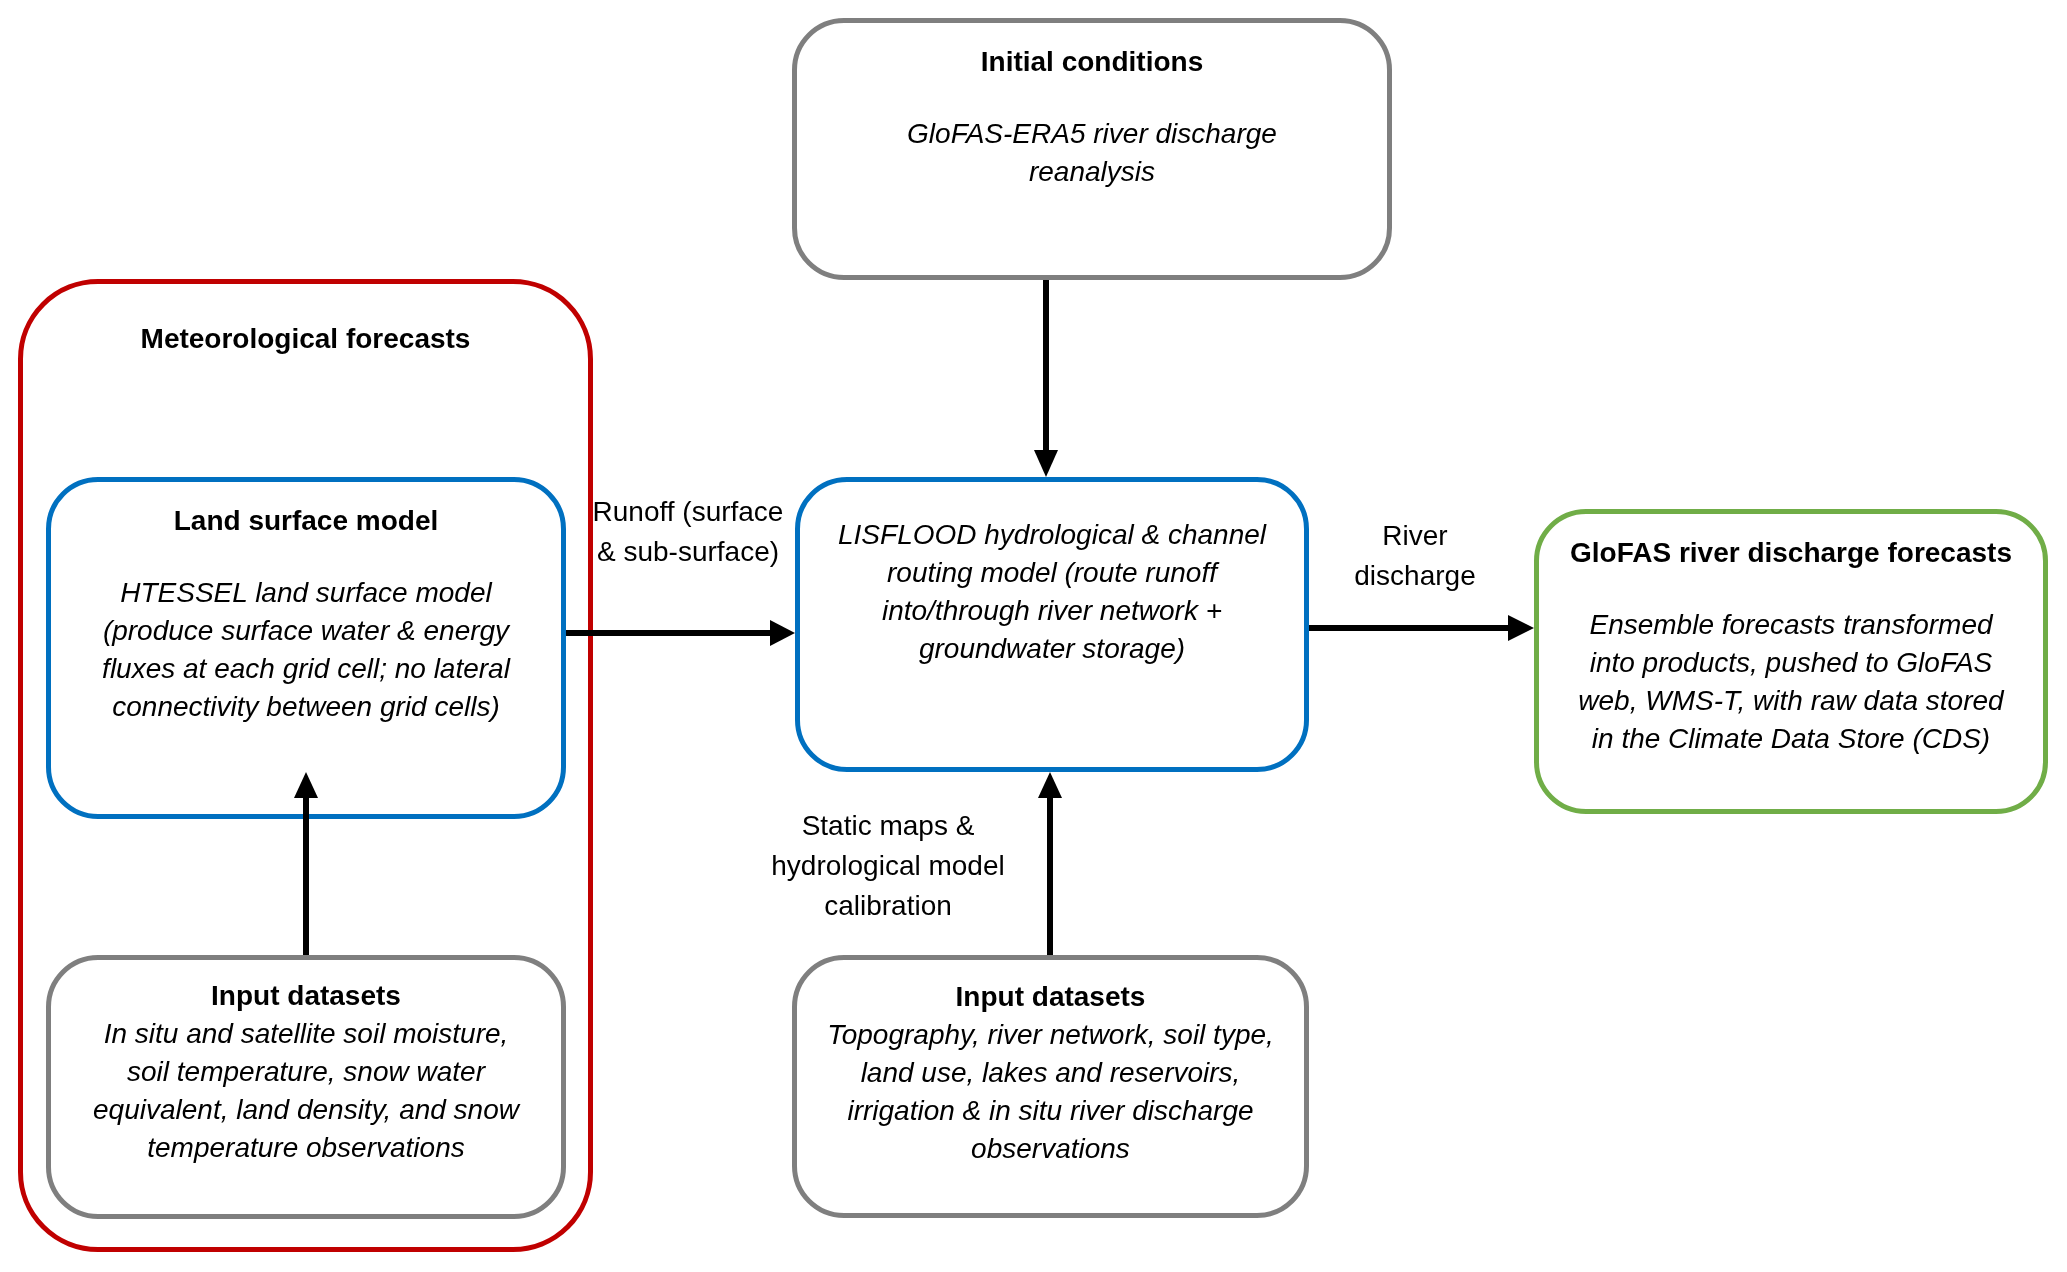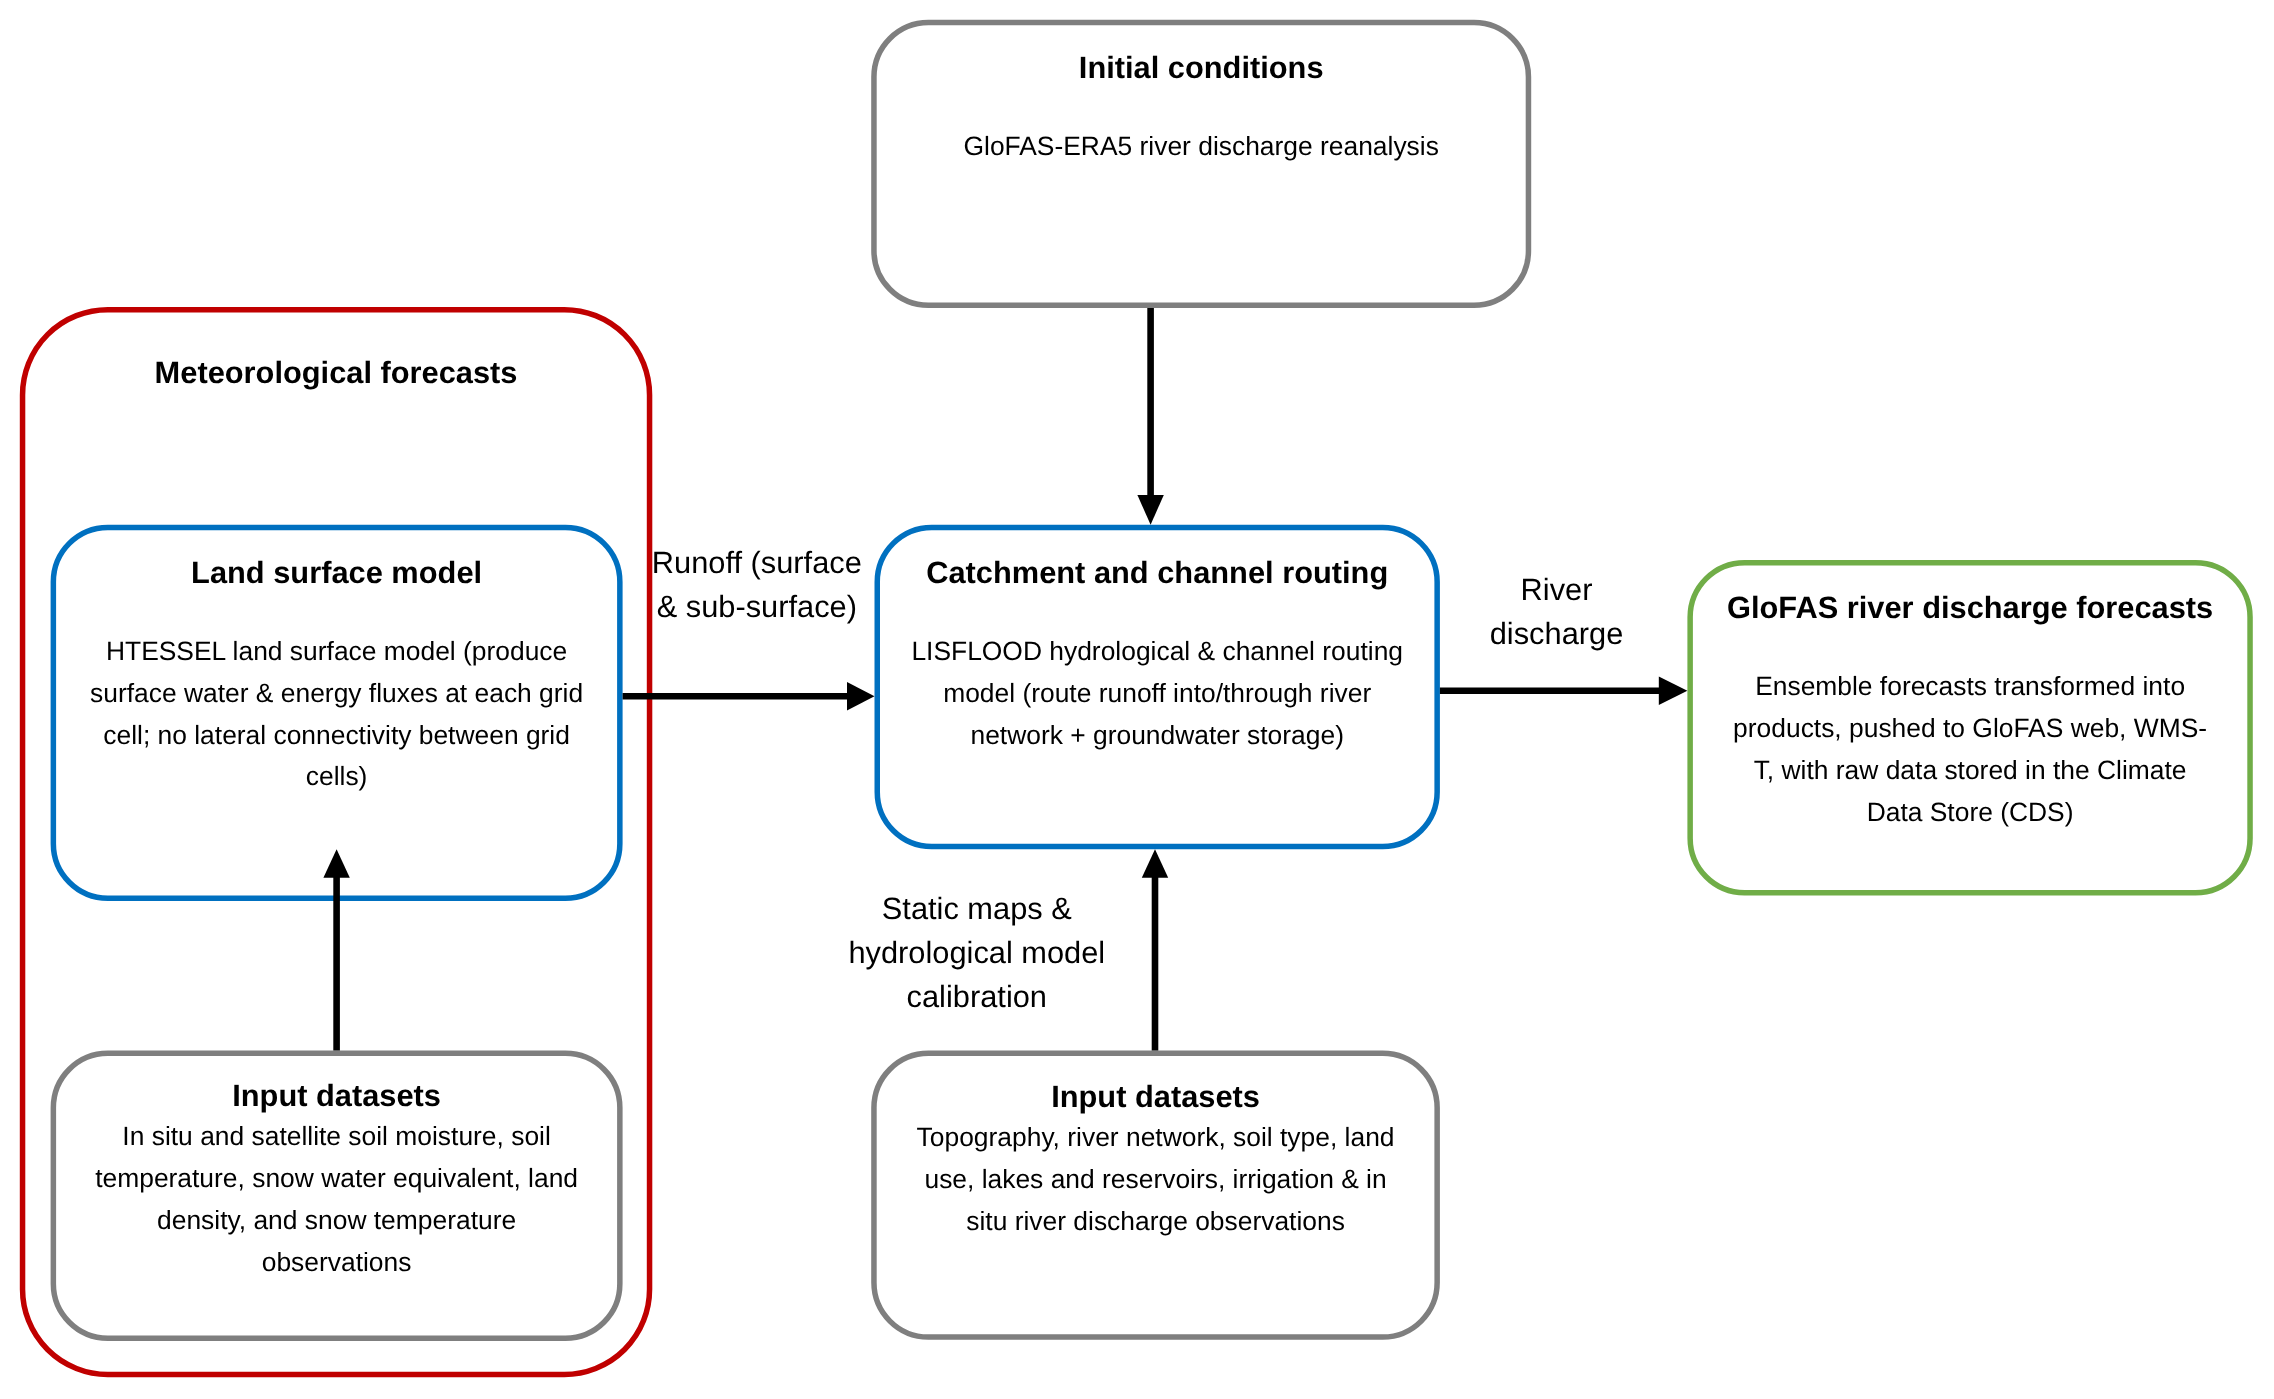--- a/index.html
+++ b/index.html
@@ -5,21 +5,21 @@
   html, body { margin:0; padding:0; background:#ffffff; }
   body { width:2067px; height:1272px; position:relative; overflow:hidden;
          font-family: "Liberation Sans", "DejaVu Sans", sans-serif; color:#000; }
   .box { position:absolute; box-sizing:border-box; background:#fff; border-radius:52px;
          text-align:center; }
   .gray { border:5px solid #7f7f7f; }
   .blue { border:5px solid #0070c0; }
   .green { border:5px solid #70ad47;margin-top:34px; }
   .red { border:5px solid #c00000; border-radius:80px; background:transparent; }
   .title { font-weight:bold; font-size:28px; line-height:38px; }
-  .body { font-size:24px; line-height:38px; }
+  .body { font-size:28px; line-height:38px;font-style:italic; }
   .label { position:absolute; font-size:28px; line-height:40px; text-align:center; }
   svg.arrows { position:absolute; left:0; top:0; }
 </style>
 </head>
 <body>
 
 <div class="box red" style="left:18px; top:279px; width:575px; height:973px;">
   <div style="position:absolute; left:0; right:0; top:36px;">
     <div class="title">Meteorological forecasts</div>
   </div>
@@ -34,21 +34,20 @@
   <div class="title" style="margin-top:20px;">Land surface model</div>
   <div class="body" style="margin-top:34px; padding:0 24px;">HTESSEL land surface model (produce surface water &amp; energy fluxes at each grid cell; no lateral connectivity between grid cells)</div>
 </div>
 
 <div class="box gray" style="left:46px; top:955px; width:520px; height:264px;">
   <div class="title" style="margin-top:17px;">Input datasets</div>
   <div class="body" style="padding:0 28px;">In situ and satellite soil moisture, soil temperature, snow water equivalent, land density, and snow temperature observations</div>
 </div>
 
 <div class="box blue" style="left:795px; top:477px; width:514px; height:295px;">
-  <div class="title" style="margin-top:20px;">Catchment and channel routing</div>
   <div class="body" style="margin-top:34px; padding:0 24px;">LISFLOOD hydrological &amp; channel routing model (route runoff into/through river network + groundwater storage)</div>
 </div>
 
 <div class="box gray" style="left:792px; top:955px; width:517px; height:263px;">
   <div class="title" style="margin-top:18px;">Input datasets</div>
   <div class="body" style="padding:0 24px;">Topography, river network, soil type, land use, lakes and reservoirs, irrigation &amp; in situ river discharge observations</div>
 </div>
 
 <div class="box green" style="left:1534px; top:475px; width:514px; height:305px;">
   <div class="title" style="margin-top:20px;">GloFAS river discharge forecasts</div>

